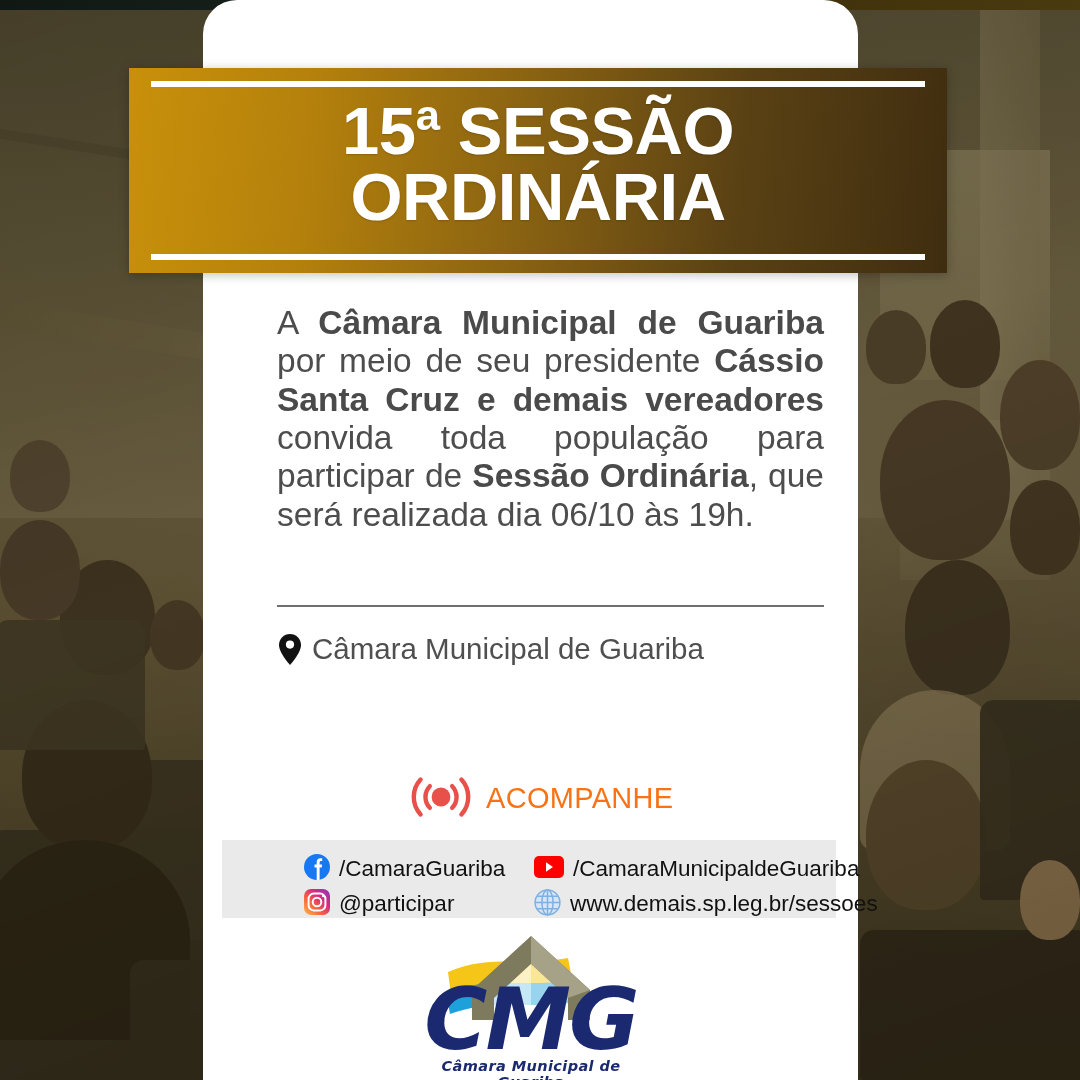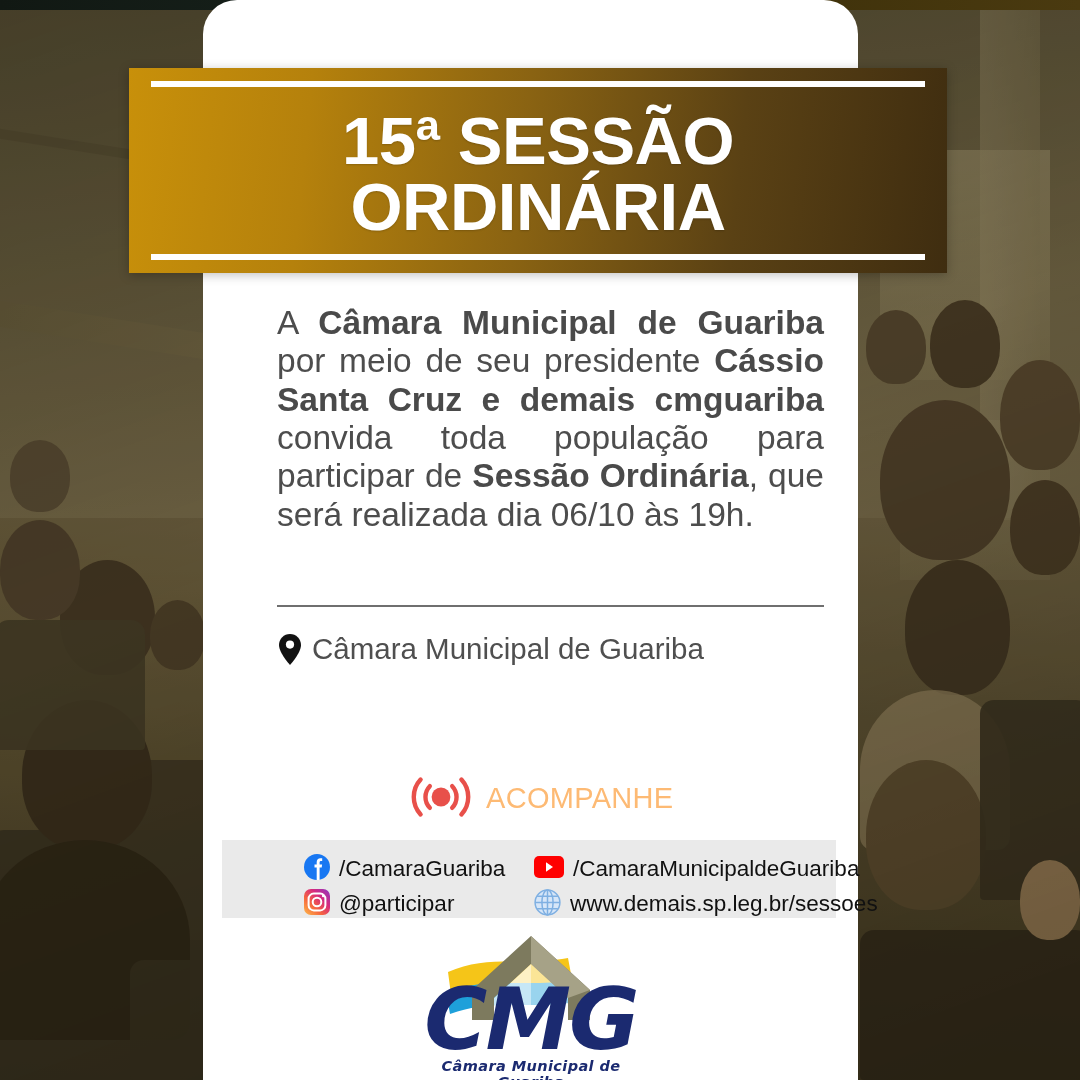--- a/index.html
+++ b/index.html
@@ -40,21 +40,21 @@
   .card{position:absolute;left:203px;top:0;width:655px;height:1080px;
     background:#ffffff;border-radius:34px 34px 0 0;}
 
   
   .banner{position:absolute;left:129px;top:68px;width:818px;height:205px;
     background:linear-gradient(96deg,#c8900a 0%,#b5810c 22%,#8a6312 48%,#5a4114 74%,#3f2d10 100%);
     box-shadow:0 2px 10px rgba(0,0,0,.25);}
   .banner .rule{position:absolute;left:22px;right:22px;height:6px;background:#ffffff;}
   .banner .rule.top{top:13px;}
   .banner .rule.bot{bottom:13px;}
-  .banner-title{position:absolute;left:0;right:0;top:40px;
+  .banner-title{position:absolute;left:0;right:0;top:30px;
     text-align:center;color:#ffffff;font-weight:700;
     font-size:67px;line-height:.99;letter-spacing:-.5px;
     text-shadow:0 1px 2px rgba(0,0,0,.18);}
   .banner-title .l2{display:block;}
 
   
   .body-copy{position:absolute;left:277px;top:304px;width:547px;
     color:#4d4d4d;font-size:33.5px;line-height:1.145;text-align:justify;}
   .body-copy b{color:#4a4a4a;font-weight:700;}
 
@@ -62,21 +62,21 @@
   .divider{position:absolute;left:277px;top:605px;width:547px;height:2px;background:#6f6f6f;}
 
   
   .info{position:absolute;left:278px;top:630px;width:560px;}
   .info-row{display:flex;align-items:center;height:38px;margin-bottom:0px;}
   .info-ico{width:34px;min-width:34px;display:flex;align-items:center;justify-content:flex-start;}
   .info-txt{color:#4f4f4f;font-size:29.5px;line-height:1;white-space:nowrap;}
 
   
   .live{position:absolute;left:410px;top:772px;display:flex;align-items:center;gap:14px;}
-  .live-txt{color:#fdba74;font-size:29px;font-weight:500;line-height:1.1;letter-spacing:.3px;}
+  .live-txt{color:#f97316;font-size:29px;font-weight:500;line-height:1.1;letter-spacing:.3px;}
   .live-txt span{display:block;}
 
   
   .social{position:absolute;left:222px;top:840px;width:614px;height:78px;background:#eaeaea;}
   .social-grid{position:absolute;left:82px;top:10px;display:grid;
     grid-template-columns:230px auto;grid-template-rows:30px 30px;row-gap:5px;align-items:center;}
   .soc{display:flex;align-items:center;gap:9px;margin-top:8px;}
   .soc-txt{color:#111;font-size:22.5px;line-height:1;white-space:nowrap;}
 
   
@@ -134,21 +134,21 @@
 
   <div class="banner">
     <div class="rule top"></div>
     <div class="rule bot"></div>
     <div class="banner-title">
       <span>15ª SESSÃO</span>
       <span class="l2">ORDINÁRIA</span>
     </div>
   </div>
 
-  <div class="body-copy"><span>A </span><b>Câmara Municipal de Guariba</b><span> por meio de seu presidente </span><b>Cássio Santa Cruz e demais cmguariba</b><span> convida toda população para participar de </span><b>Sessão Ordinária</b><span>, que será realizada dia 06/10 às 19h.</span></div>
+  <div class="body-copy"><span>A </span><b>Câmara Municipal de Guariba</b><span> por meio de seu presidente </span><b>Cássio Santa Cruz e demais vereadores</b><span> convida toda população para participar de </span><b>Sessão Ordinária</b><span>, que será realizada dia 06/10 às 19h.</span></div>
 
   <div class="divider"></div>
 
   <div class="info">
 
     <div class="info-row">
       <div class="info-ico">
         <svg width="24" height="31" viewBox="0 0 24 31">
           <path d="M12 0C5.9 0 1 4.9 1 11c0 8 11 20 11 20s11-12 11-20C23 4.9 18.1 0 12 0z" fill="#111"></path>
           <circle cx="12" cy="10.6" r="4.1" fill="#fff"></circle>

